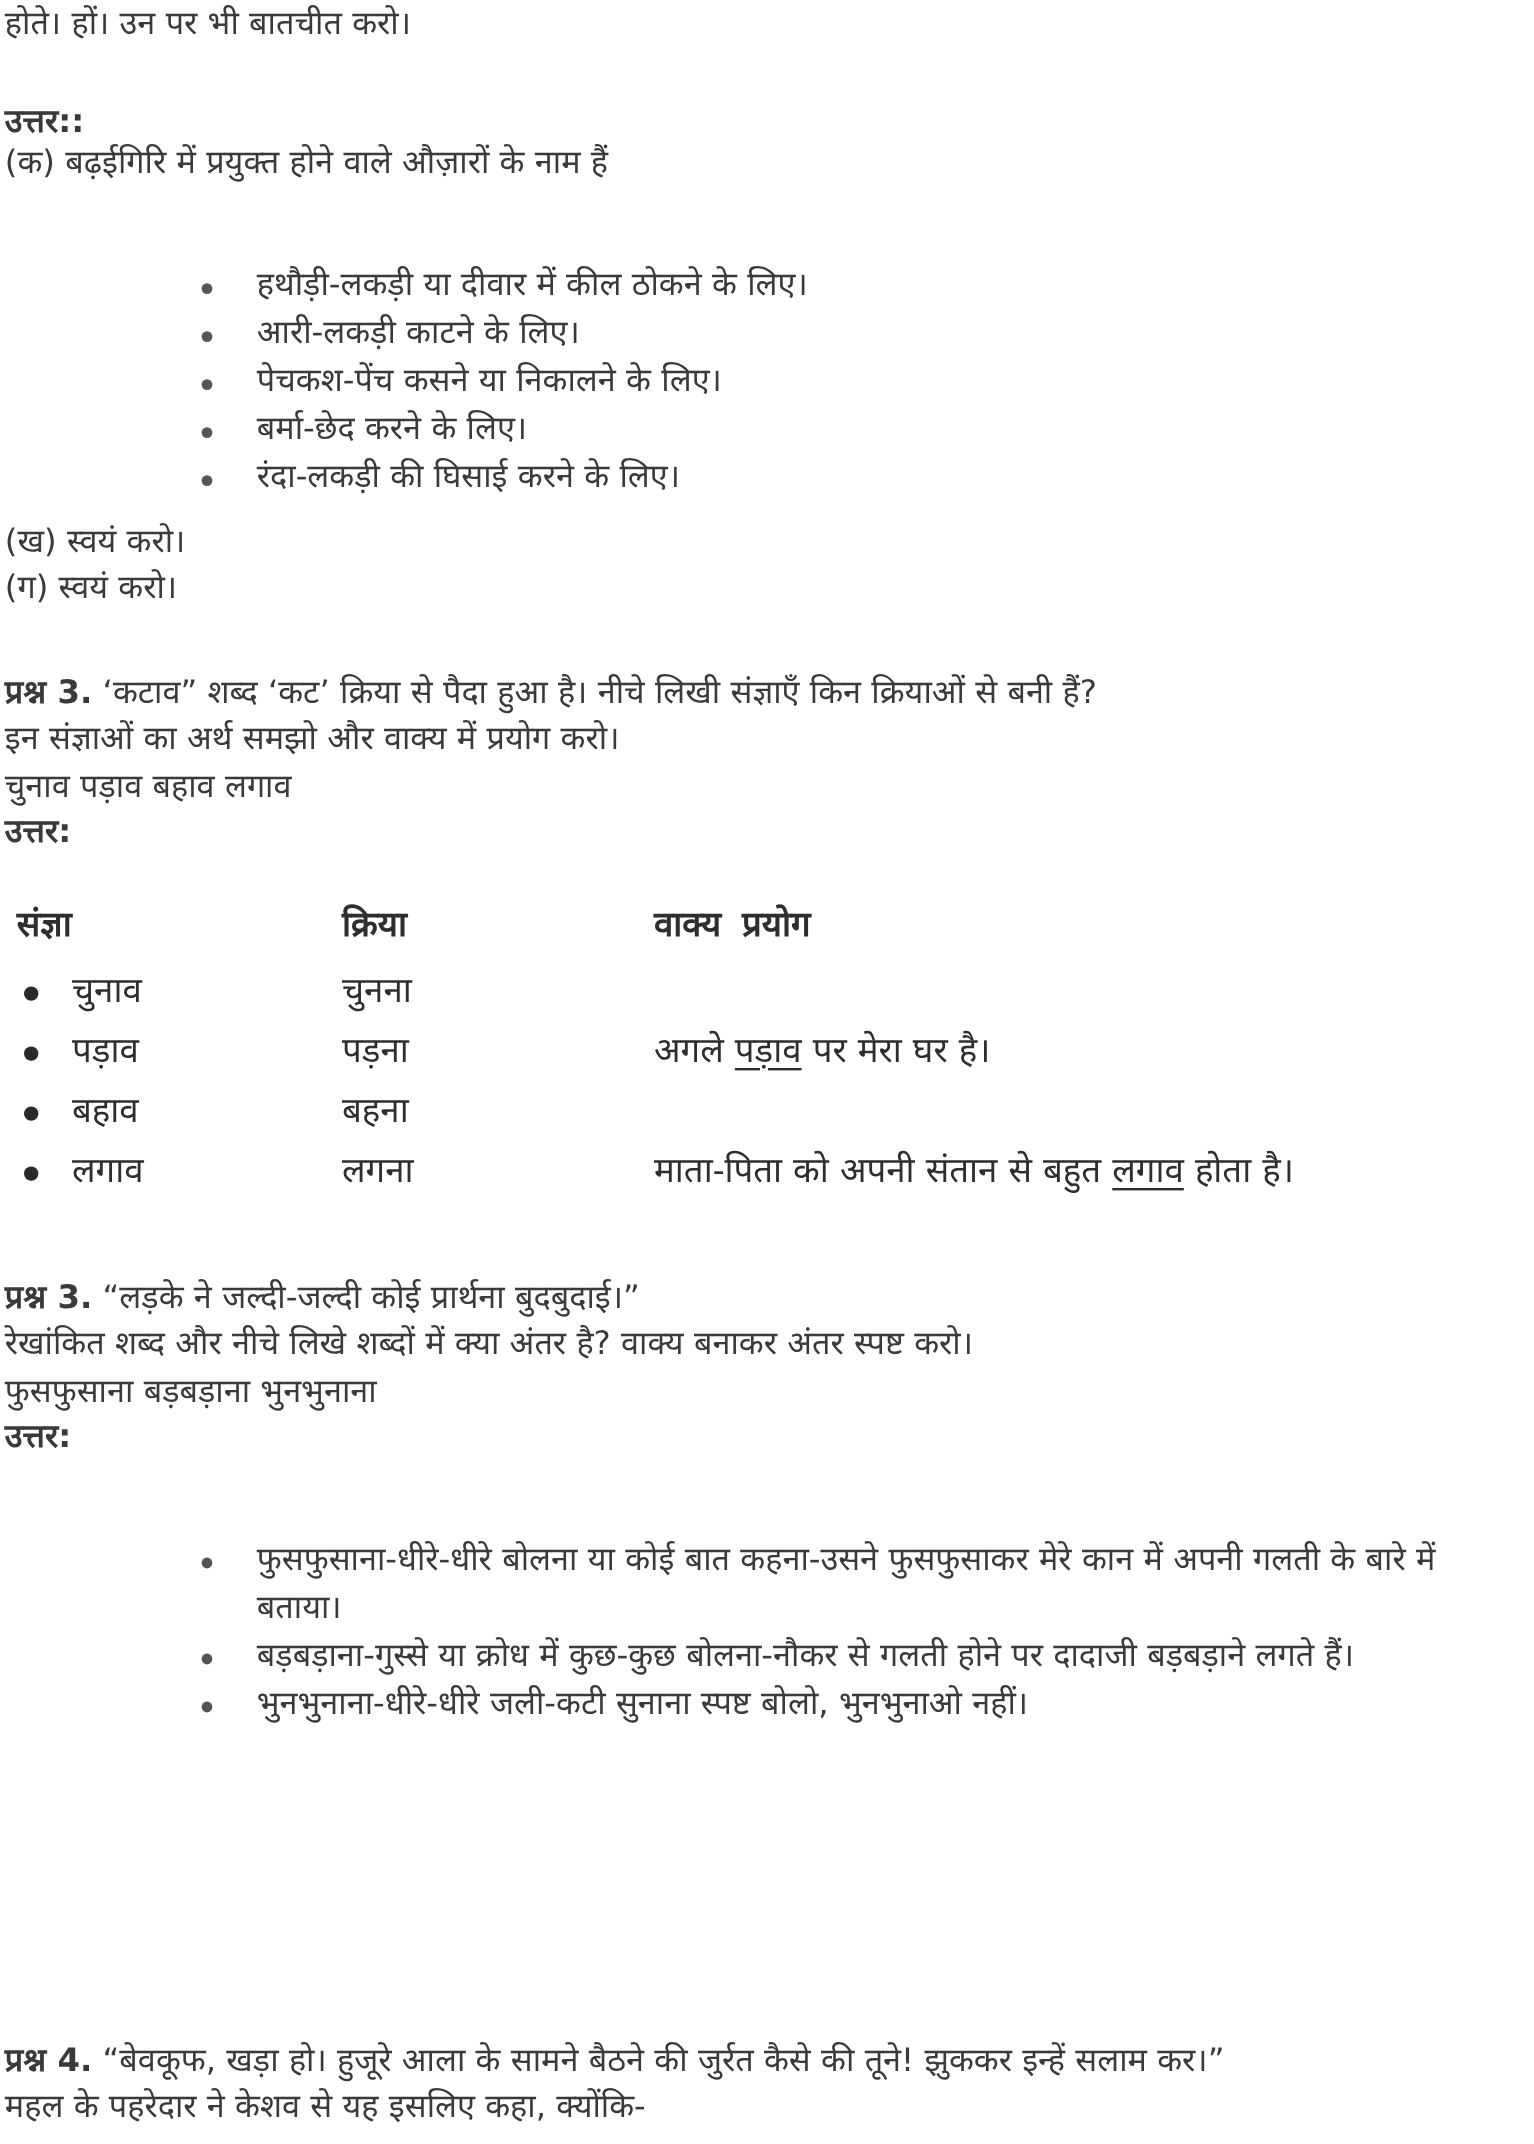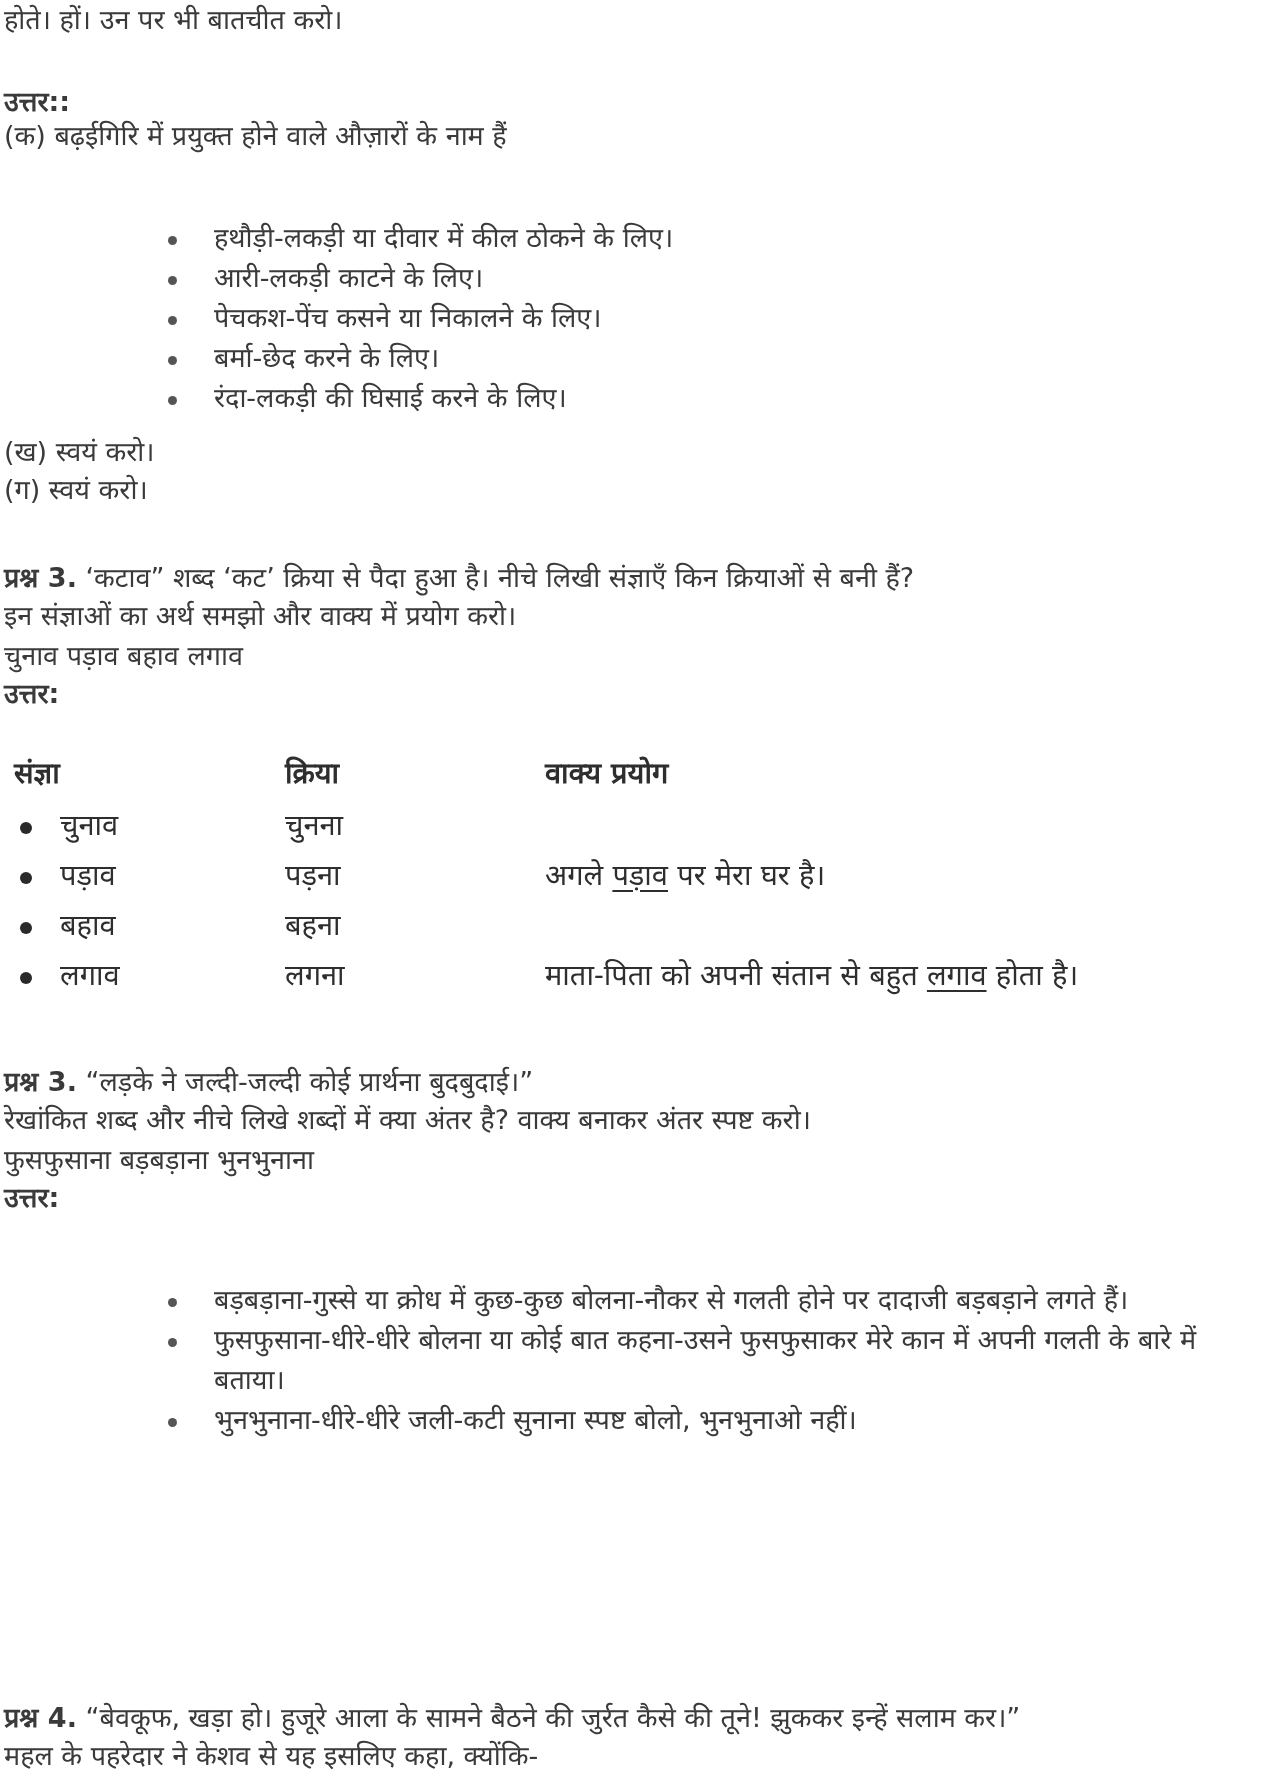--- a/index.html
+++ b/index.html
@@ -52,21 +52,21 @@
   <div class="abs" style="top:470px;">(ग) स्वयं करो।</div>
 
   <div class="abs" style="top:558px;">
     <span class="bold">प्रश्न 3.</span><span> ‘कटाव” शब्द ‘कट’ क्रिया से पैदा हुआ है। नीचे लिखी संज्ञाएँ किन क्रियाओं से बनी हैं?</span>
   </div>
   <div class="abs" style="top:596px;">इन संज्ञाओं का अर्थ समझो और वाक्य में प्रयोग करो।</div>
   <div class="abs" style="top:636px;">चुनाव पड़ाव बहाव लगाव</div>
   <div class="abs bold" style="top:674px;">उत्तर:</div>
 
   <div class="table-area">
-    <div class="trow thead" style="top:-92px;">
+    <div class="trow thead" style="top:-92px;font-family:Liberation Mono, monospace;">
       <span class="tcell c1">संज्ञा</span>
       <span class="tcell c2">क्रिया</span>
       <span class="tcell c3">वाक्य प्रयोग</span>
     </div>
     <div class="trow" style="top:-40px;">
       <span class="dot"></span>
       <span class="tcell c1">चुनाव</span>
       <span class="tcell c2">चुनना</span>
     </div>
     <div class="trow" style="top:10px;">
@@ -89,22 +89,22 @@
   </div>
 
   <div class="abs" style="top:1062px;">
     <span class="bold">प्रश्न 3.</span><span> “लड़के ने जल्दी-जल्दी कोई प्रार्थना बुदबुदाई।”</span>
   </div>
   <div class="abs" style="top:1100px;">रेखांकित शब्द और नीचे लिखे शब्दों में क्या अंतर है? वाक्य बनाकर अंतर स्पष्ट करो।</div>
   <div class="abs" style="top:1140px;">फुसफुसाना बड़बड़ाना भुनभुनाना</div>
   <div class="abs bold" style="top:1178px;">उत्तर:</div>
 
   <ul class="bullets wrap" style="top:1264px; width:1100px;">
+    <li>फुसफुसाना-धीरे-धीरे बोलना या कोई बात कहना-उसने फुसफुसाकर मेरे कान में अपनी गलती के बारे में बताया।</li>
     <li>बड़बड़ाना-गुस्से या क्रोध में कुछ-कुछ बोलना-नौकर से गलती होने पर दादाजी बड़बड़ाने लगते हैं।</li>
-    <li>फुसफुसाना-धीरे-धीरे बोलना या कोई बात कहना-उसने फुसफुसाकर मेरे कान में अपनी गलती के बारे में बताया।</li>
     <li>भुनभुनाना-धीरे-धीरे जली-कटी सुनाना स्पष्ट बोलो, भुनभुनाओ नहीं।</li>
   </ul>
 
   <div class="abs" style="top:1698px;">
     <span class="bold">प्रश्न 4.</span><span> “बेवकूफ, खड़ा हो। हुजूरे आला के सामने बैठने की जुर्रत कैसे की तूने! झुककर इन्हें सलाम कर।”</span>
   </div>
   <div class="abs" style="top:1736px;">महल के पहरेदार ने केशव से यह इसलिए कहा, क्योंकि-</div>
 
 </div>
 

